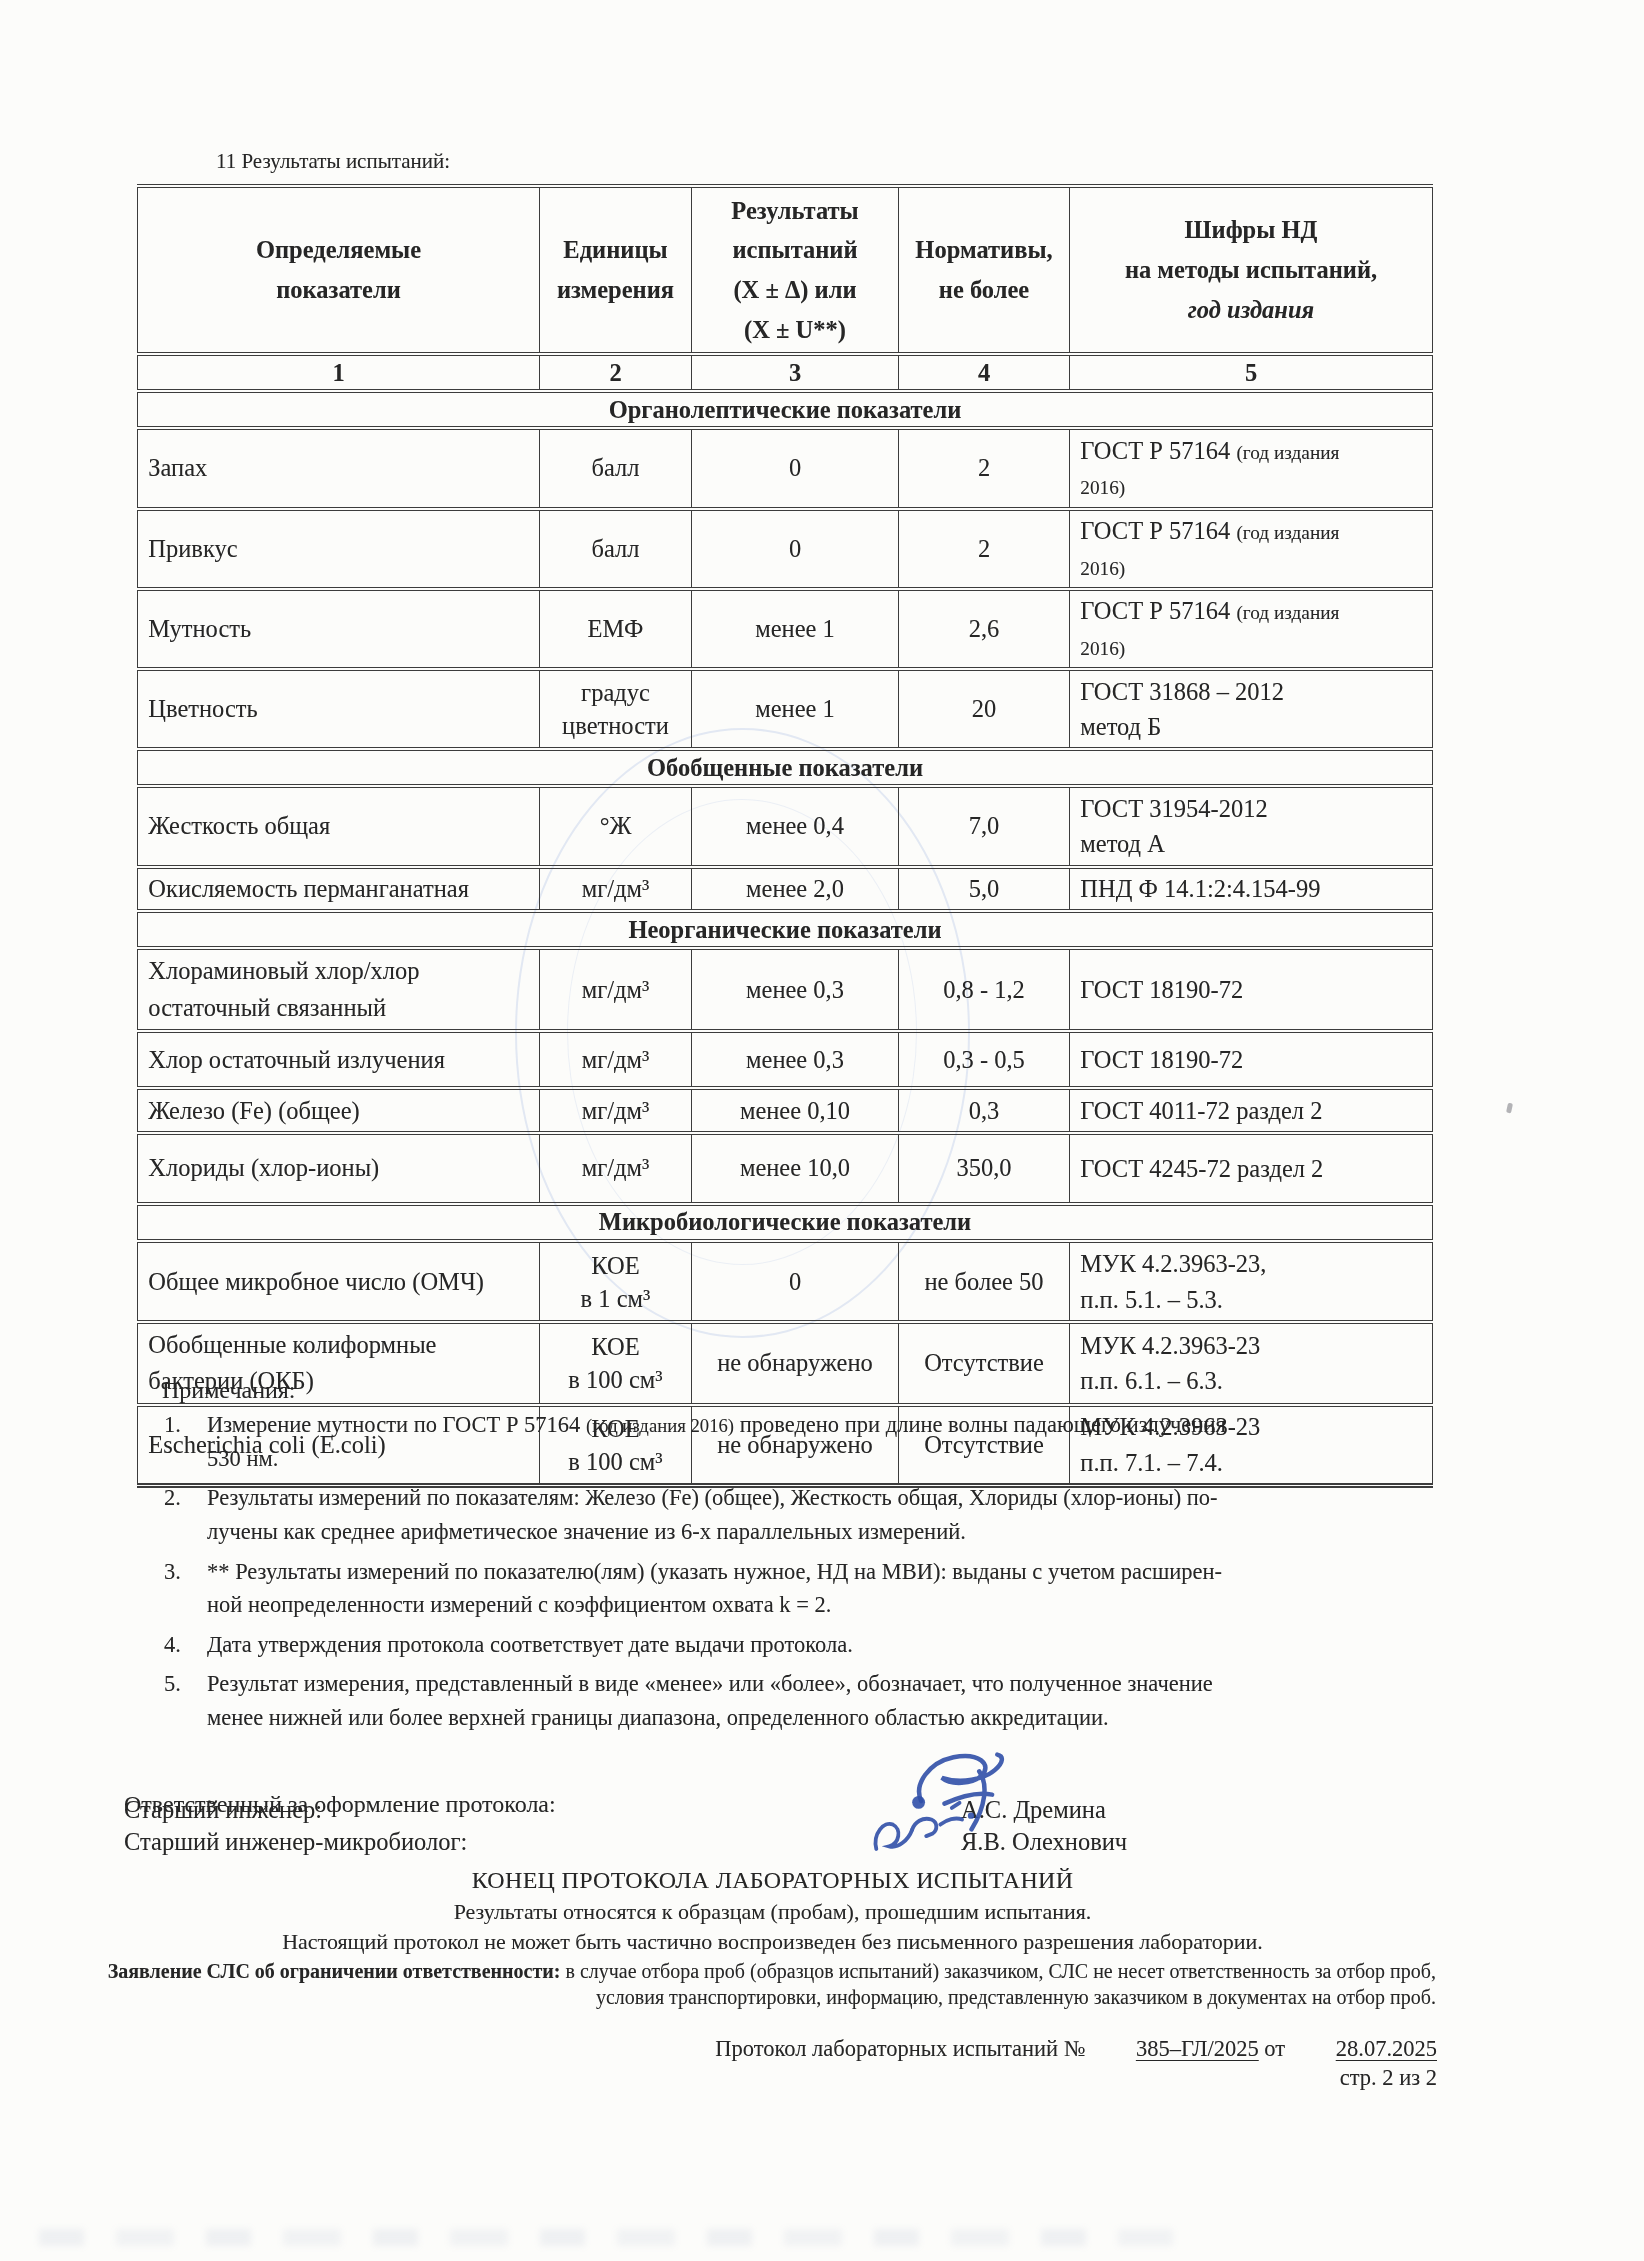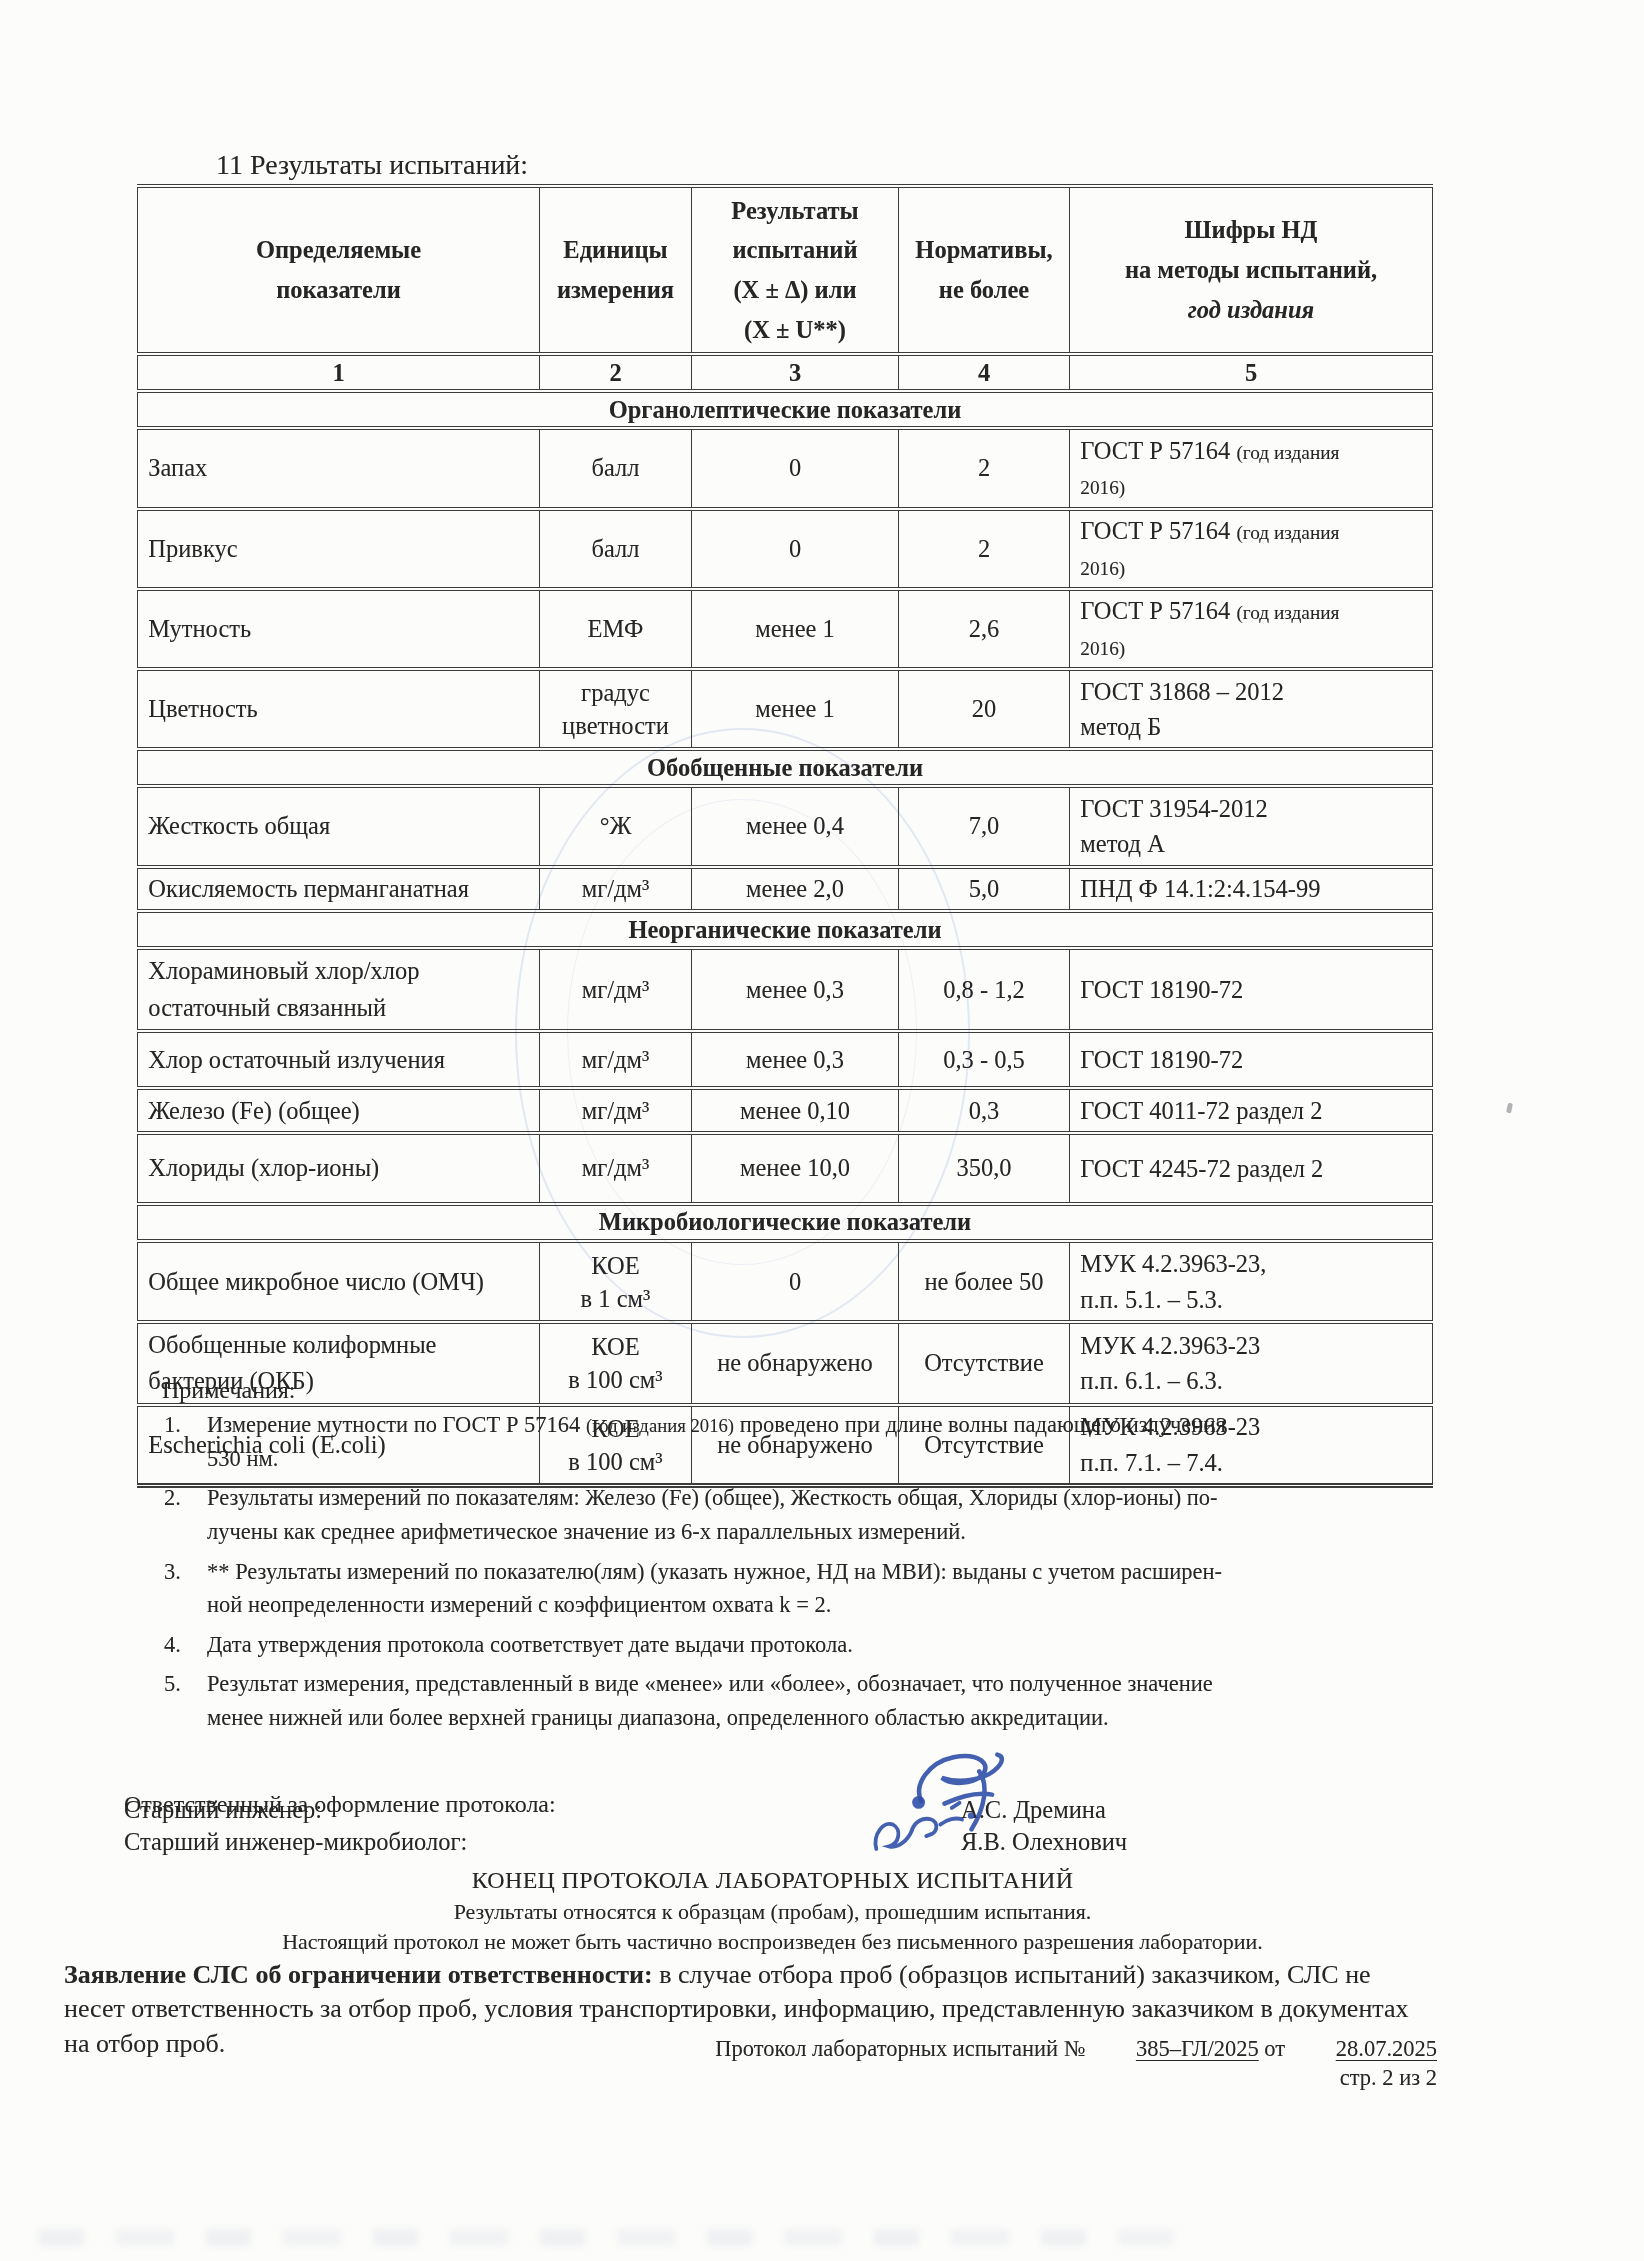--- a/index.html
+++ b/index.html
@@ -5,21 +5,21 @@
   html,body{margin:0;padding:0;}
   body{
     width:1644px;height:2261px;position:relative;overflow:hidden;
     background:#fcfcfa;color:#262626;
     font-family:"Liberation Serif","DejaVu Serif",serif;
   }
   .abs{position:absolute;}
   .pre{white-space:pre-line;}
   .ink{text-shadow:0 0 0.6px rgba(50,50,50,0.25);}
   
-  #doc-title{left:216px;top:149px;font-size:28px;}
+  #doc-title{left:216px;top:149px;font-size:21px;}
   
   #results-table{
     left:137px;top:184px;width:1295px;
     border-collapse:collapse;table-layout:fixed;
   }
   #results-table td{
     border-top:4.5px double #3c3c3c;
     border-left:1.9px solid #3c3c3c;
     font-size:24.5px;padding:2.6px 10.3px;vertical-align:middle;
     overflow:hidden;
@@ -45,21 +45,21 @@
   
   #responsible-label{left:124px;top:1791px;font-size:24px;}
   .sig-role{left:124px;font-size:24.5px;}
   .sig-name{left:961px;font-size:24.5px;}
   svg.sig{position:absolute;overflow:visible;}
   
   .fcenter{left:64px;width:1417px;text-align:center;}
   #footer-end{top:1867px;font-size:24px;letter-spacing:0.3px;}
   #footer-line1{top:1899px;font-size:22px;}
   #footer-line2{top:1929px;font-size:22px;}
-  #footer-disclaimer{top:1958px;left:64px;width:1372px;font-size:26px;line-height:1.32;text-align:left;}
+  #footer-disclaimer{top:1958px;left:64px;width:1372px;font-size:20px;line-height:1.32;text-align:right;}
   .b{font-weight:bold;}
   #footer-protocol{top:2036px;right:207px;font-size:22.5px;text-align:right;}
   #footer-page{top:2065px;right:207px;font-size:22.5px;text-align:right;}
   .ul{text-decoration:underline;text-underline-offset:3.9px;text-decoration-thickness:1.3px;margin-left:45px;}
   
   #stamp-outer{
     left:515px;top:728px;width:451px;height:606px;border-radius:50%;
     border:2.6px solid rgba(125,155,215,0.20);
   }
   #stamp-inner{

